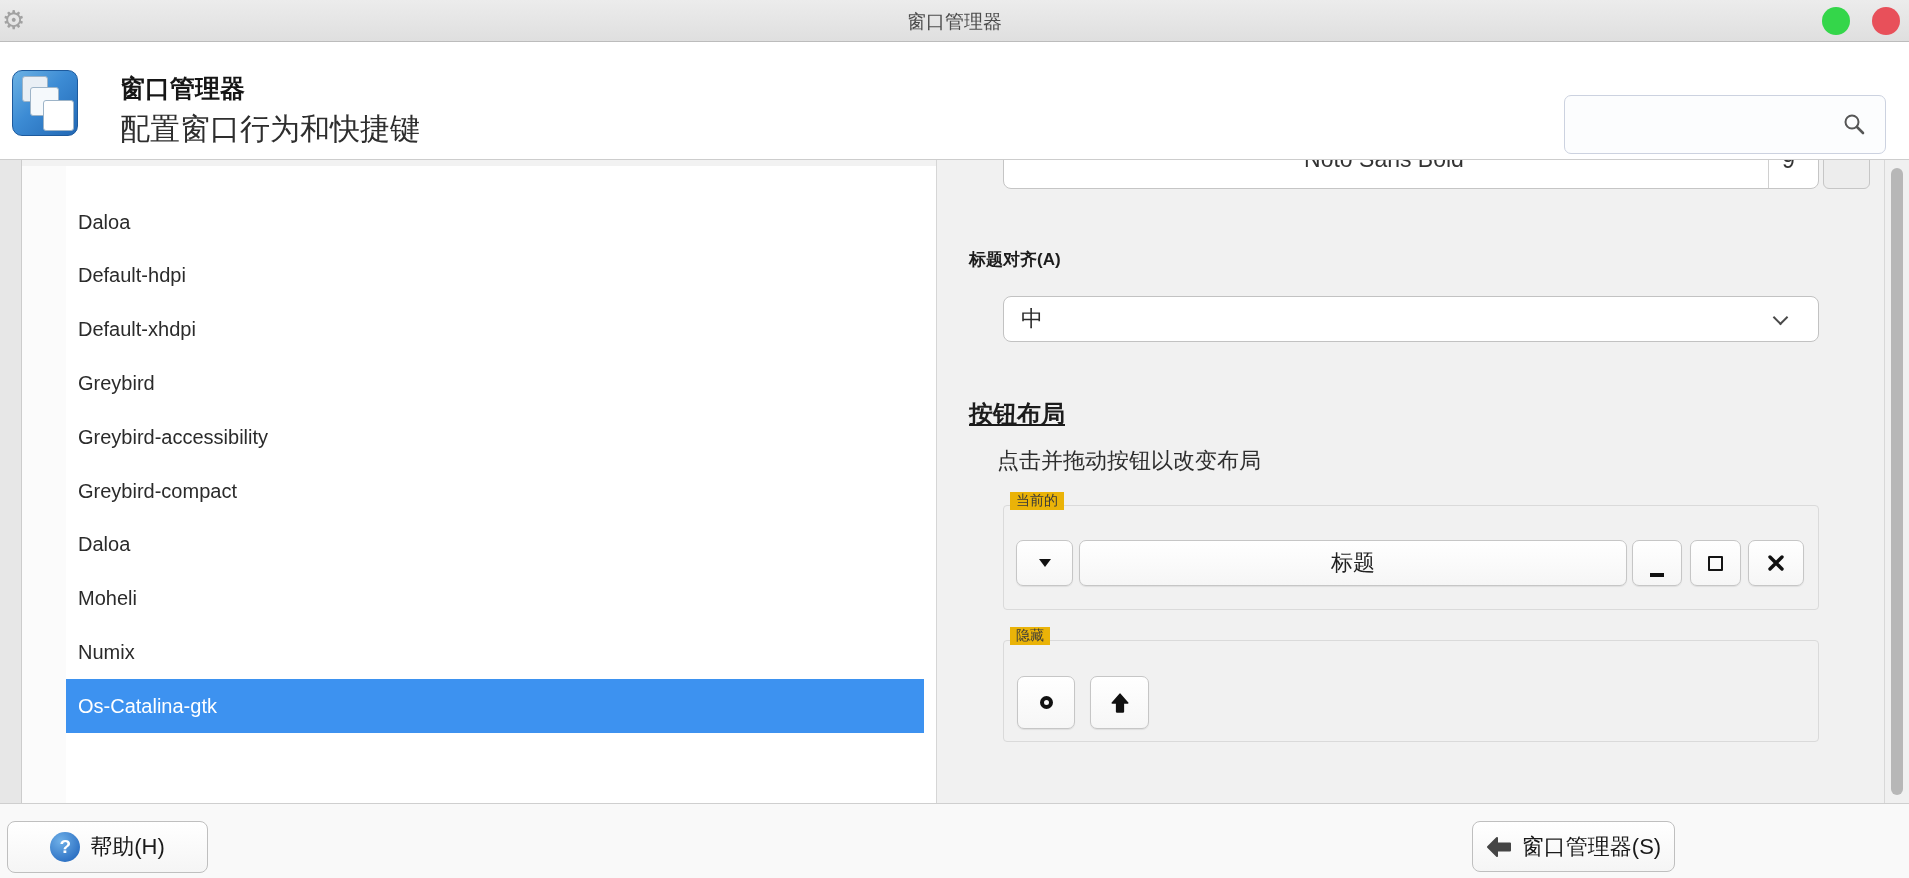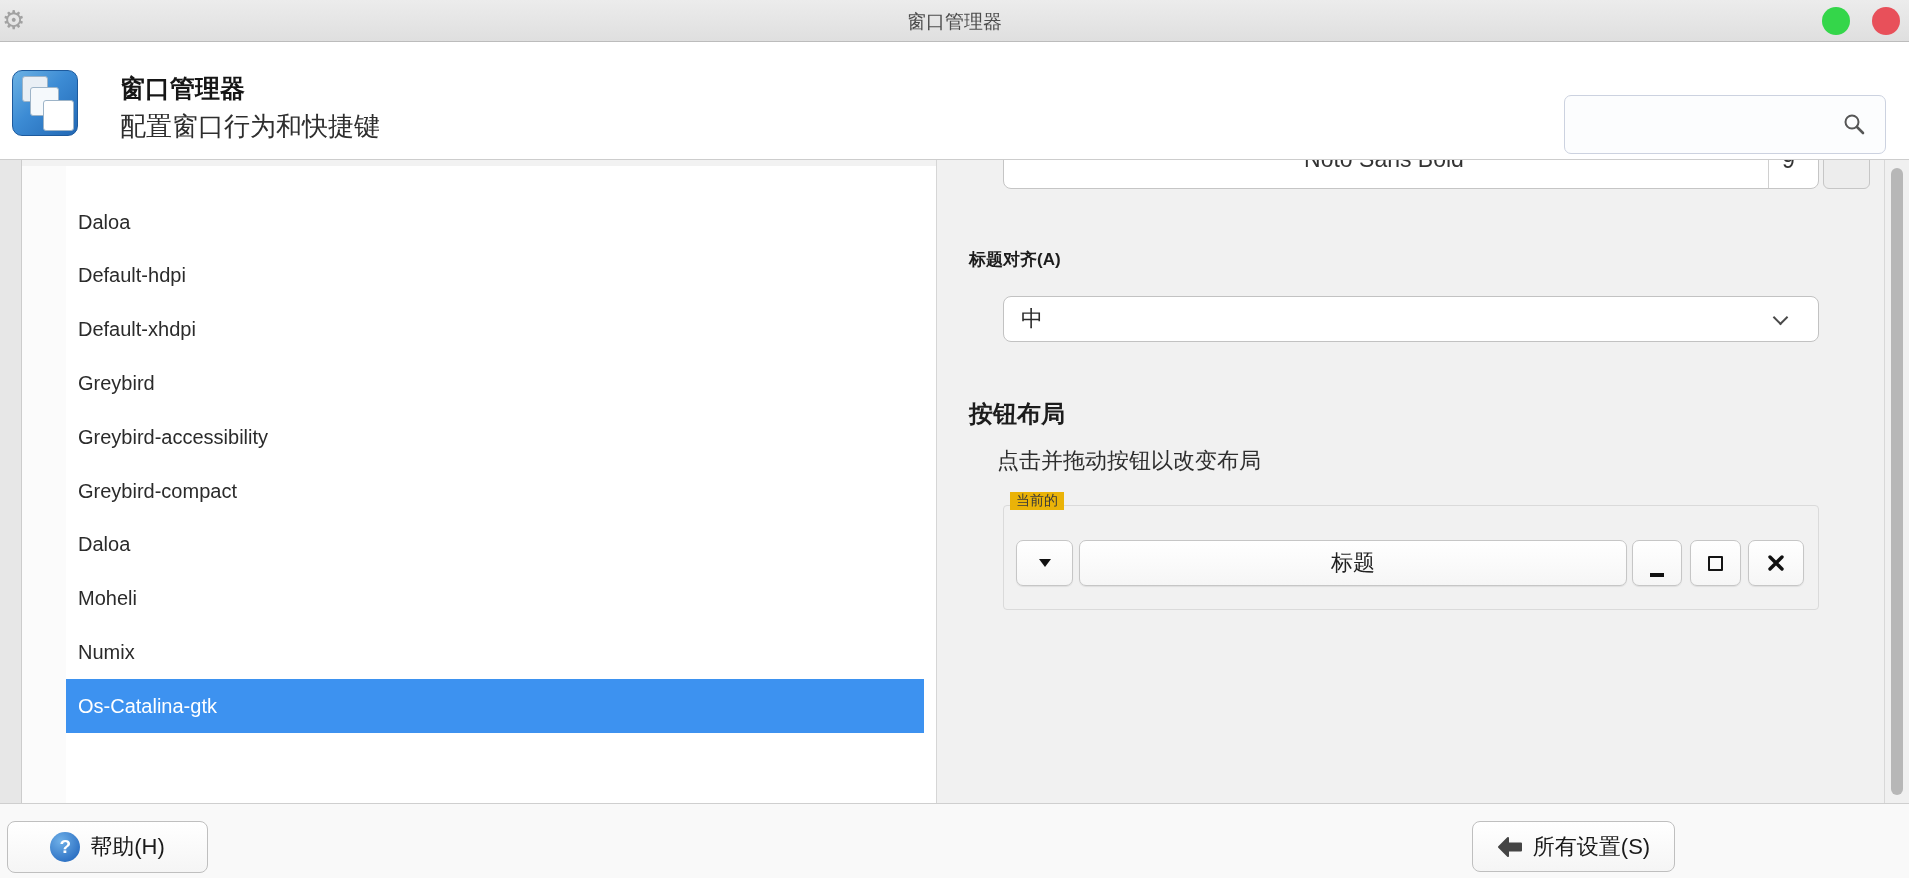--- a/index.html
+++ b/index.html
@@ -20,21 +20,21 @@
   .header{position:absolute;left:0;top:42px;width:1909px;height:118px;background:#ffffff;
     border-bottom:1px solid #cdcdcd;}
   .app-icon{position:absolute;left:12px;top:28px;width:66px;height:66px;border-radius:10px;
     background:linear-gradient(135deg,#6cb2e4 0%,#3c8bd4 45%,#2268b4 100%);
     border:1px solid #1d5a9d;overflow:hidden;}
   .app-icon .sq{position:absolute;background:#fff;border:1px solid #9db4c8;border-radius:3px;}
   .app-icon .sq1{left:9px;top:5px;width:26px;height:26px;background:#e9eff5;}
   .app-icon .sq2{left:17px;top:16px;width:29px;height:29px;background:#f5f9fc;}
   .app-icon .sq3{left:30px;top:29px;width:31px;height:31px;}
   .header-title{position:absolute;left:120px;top:30px;font-size:25px;font-weight:700;color:#161616;}
-  .header-subtitle{position:absolute;left:120px;top:67px;font-size:26px;color:#2e2e2e;}
+  .header-subtitle{position:absolute;left:120px;top:67px;font-size:30px;color:#2e2e2e;}
   .search{position:absolute;left:1564px;top:53px;width:322px;height:59px;background:#fcfdfe;
     border:1px solid #ccd2e0;border-radius:7px;padding:0 44px 0 14px;font-size:20px;color:#333;outline:none;}
   .search-icon{position:absolute;left:1842px;top:70px;width:24px;height:24px;}
 
   
   .content{position:absolute;left:0;top:160px;width:1909px;height:643px;background:#f1f1f1;}
   .left-rail{position:absolute;left:0;top:0;width:22px;height:643px;background:#e7e7e7;
     border-right:1px solid #cccccc;}
   .list-panel{position:absolute;left:22px;top:0;width:915px;height:643px;background:#fbfbfb;
     border-right:1px solid #d6d6d6;overflow:hidden;}
@@ -55,21 +55,21 @@
   .font-stepper{position:absolute;left:885px;top:-30px;width:47px;height:59px;background:#ededed;
     border:1px solid #c6c6c6;border-radius:6px;}
 
   .align-label{position:absolute;left:31px;top:88px;font-size:17px;font-weight:700;color:#1c1c1c;}
   .combo{position:absolute;left:65px;top:136px;width:816px;height:46px;background:#fff;
     border:1px solid #c2c2c2;border-radius:8px;display:flex;align-items:center;padding-left:17px;
     font-size:22px;color:#2c2c2c;cursor:default;}
   .chevron{position:absolute;right:32px;top:15px;width:11px;height:11px;
     border-right:2.5px solid #4a4a4a;border-bottom:2.5px solid #4a4a4a;transform:rotate(45deg);}
 
-  .bl-heading{position:absolute;left:31px;top:238px;font-size:24px;font-weight:700;color:#1c1c1c;}
+  .bl-heading{position:absolute;left:31px;top:238px;font-size:24px;font-weight:700;color:#1c1c1c;text-decoration:underline;}
   .bl-hint{position:absolute;left:59px;top:286px;font-size:22px;color:#2e2e2e;}
 
   .fieldset{position:absolute;left:65px;width:816px;border:1px solid #dadada;border-radius:4px;}
   .fs-current{top:345px;height:105px;}
   .fs-hidden{top:480px;height:102px;}
   .fs-label{position:absolute;left:6px;top:-14px;background:#eab308;padding:0 6px;
     font-size:14px;color:#3a3a3a;}
 
   .cap-btn{position:absolute;background:linear-gradient(#ffffff,#f6f6f6);border:1px solid #c6c6c6;
     border-radius:7px;display:flex;align-items:center;justify-content:center;
@@ -208,32 +208,43 @@
         <div class="cap-btn btn-max">
           <div class="max-square"></div>
         </div>
         <div class="cap-btn btn-close">
           <svg width="20" height="20" viewBox="0 0 20 20">
             <path d="M4 4 L16 16 M16 4 L4 16" stroke="#111" stroke-width="3.4" stroke-linecap="round"></path>
           </svg>
         </div>
       </div>
 
+      <div class="fieldset fs-hidden">
+        <div class="fs-label">隐藏</div>
+        <div class="cap-btn btn-stick">
+          <div class="ring"></div>
+        </div>
+        <div class="cap-btn btn-shade">
+          <svg width="22" height="22" viewBox="0 0 20 20">
+            <path d="M10 2 L17 10 H13 V18 H7 V10 H3 Z" fill="#111" stroke="#111" stroke-width="1.5" stroke-linejoin="round"></path>
+          </svg>
+        </div>
+      </div>
     </div>
 
     <div class="scrollbar">
       <div class="thumb"></div>
     </div>
   </div>
 
   <div class="footer">
     <div class="f-btn f-help">
       <div class="help-circle">?</div>
       <span>帮助(H)</span>
     </div>
     <div class="f-btn f-all">
       <svg width="26" height="22" viewBox="0 0 26 22">
         <path d="M11 2 L2 11 L11 20 L11 14.5 H24 V7.5 H11 Z" fill="#454545" stroke="#454545" stroke-width="2" stroke-linejoin="round"></path>
       </svg>
-      <span>所有设置(S)</span>
+      <span>窗口管理器(S)</span>
     </div>
   </div>
 </div>
 
 </body></html>

